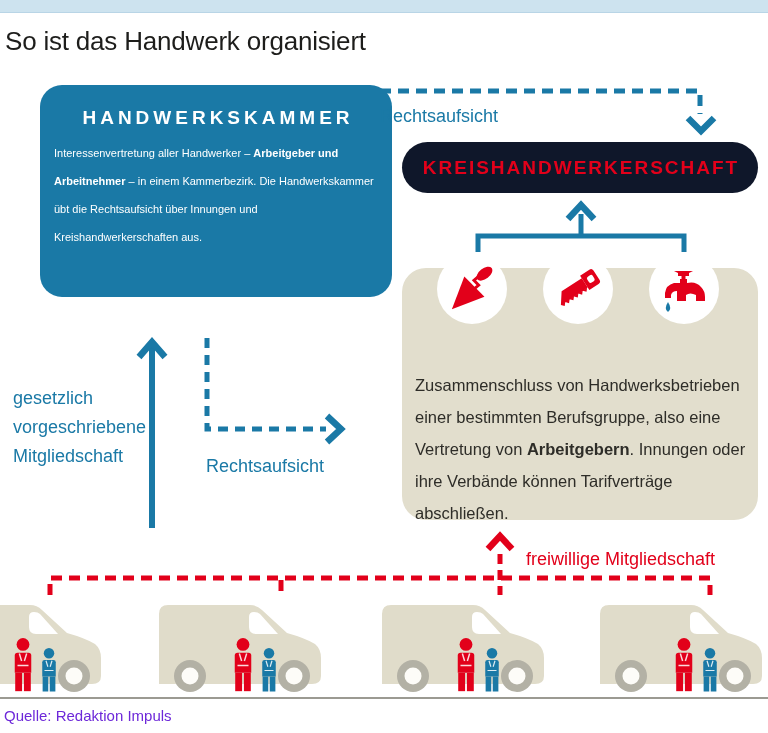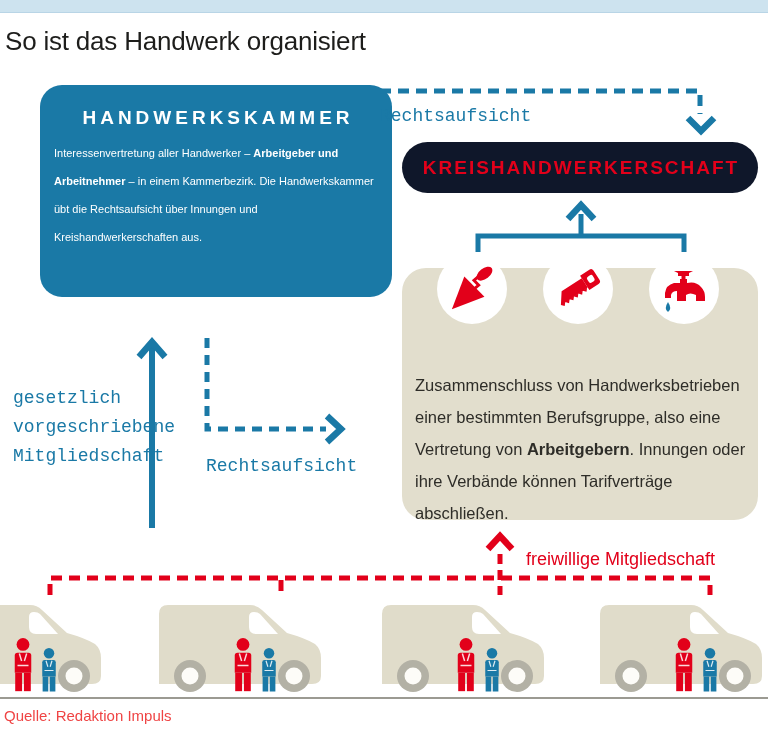--- a/index.html
+++ b/index.html
@@ -24,37 +24,37 @@
 
   
   .innung-card{left:402px;top:268px;width:356px;height:252px;background:#e2decd;border-radius:24px;}
   .innung-title{position:absolute;left:0;top:73px;width:100%;text-align:center;color:#e2001a;
                 font-weight:bold;font-size:19px;letter-spacing:3px;padding-left:3px;}
   .innung-body{position:absolute;left:13px;right:12px;top:101px;color:#2e2d28;font-size:16.5px;line-height:32px;}
 
   .trade-circle{width:70px;height:70px;border-radius:50%;background:#fff;top:254px;z-index:6;
                 display:flex;align-items:center;justify-content:center;}
 
-  .lbl-blue{color:#1a79a6;font-size:18px;line-height:29px;font-family:Liberation Mono, monospace;}
+  .lbl-blue{color:#1a79a6;font-size:18px;line-height:29px;}
   .lbl-red{color:#e2001a;font-size:18px;}
   .lbl-gesetzlich{left:13px;top:384px;width:150px;}
   .lbl-rechts-mid{left:206px;top:452px;}
   .lbl-rechts-top{left:380px;top:102px;}
   .lbl-freiwillig{left:526px;top:541px;margin-top:8px;}
 
   .connector-layer{left:0;top:0;z-index:5;pointer-events:none;}
 
   .van{top:600px;width:168px;height:96px;z-index:3;}
   .worker{position:absolute;z-index:4;}
   .worker-red{left:75px;top:37px;width:22px;height:57px;}
   .worker-blue{left:103px;top:47px;width:18px;height:47px;}
 
   .ground-line{left:0;top:697px;width:768px;height:2px;background:#9b9a92;}
 
-  .footer-source{left:4px;top:707px;font-size:15px;color:#ef4444;}
+  .footer-source{left:4px;top:707px;font-size:15px;color:#6d28d9;}
   .footer-download{left:160px;top:707px;font-size:15px;font-weight:bold;color:#3c3c3b;}
   .footer-download .link{color:#e2001a;}
   .logo{right:4px;top:702px;text-align:right;color:#3c3c3b;font-size:13.5px;line-height:13px;margin-top:48px;}
   .logo .gray{color:#87867e;font-weight:normal;}
   .logo b{font-weight:bold;}
   .logo .blk{display:inline-block;width:13px;height:7px;margin-left:3px;}
   .blk-red{background:#e2001a;}
   .blk-orange{background:#f29100;margin-left:1px !important;width:11px !important;}
 </style>
 </head>

